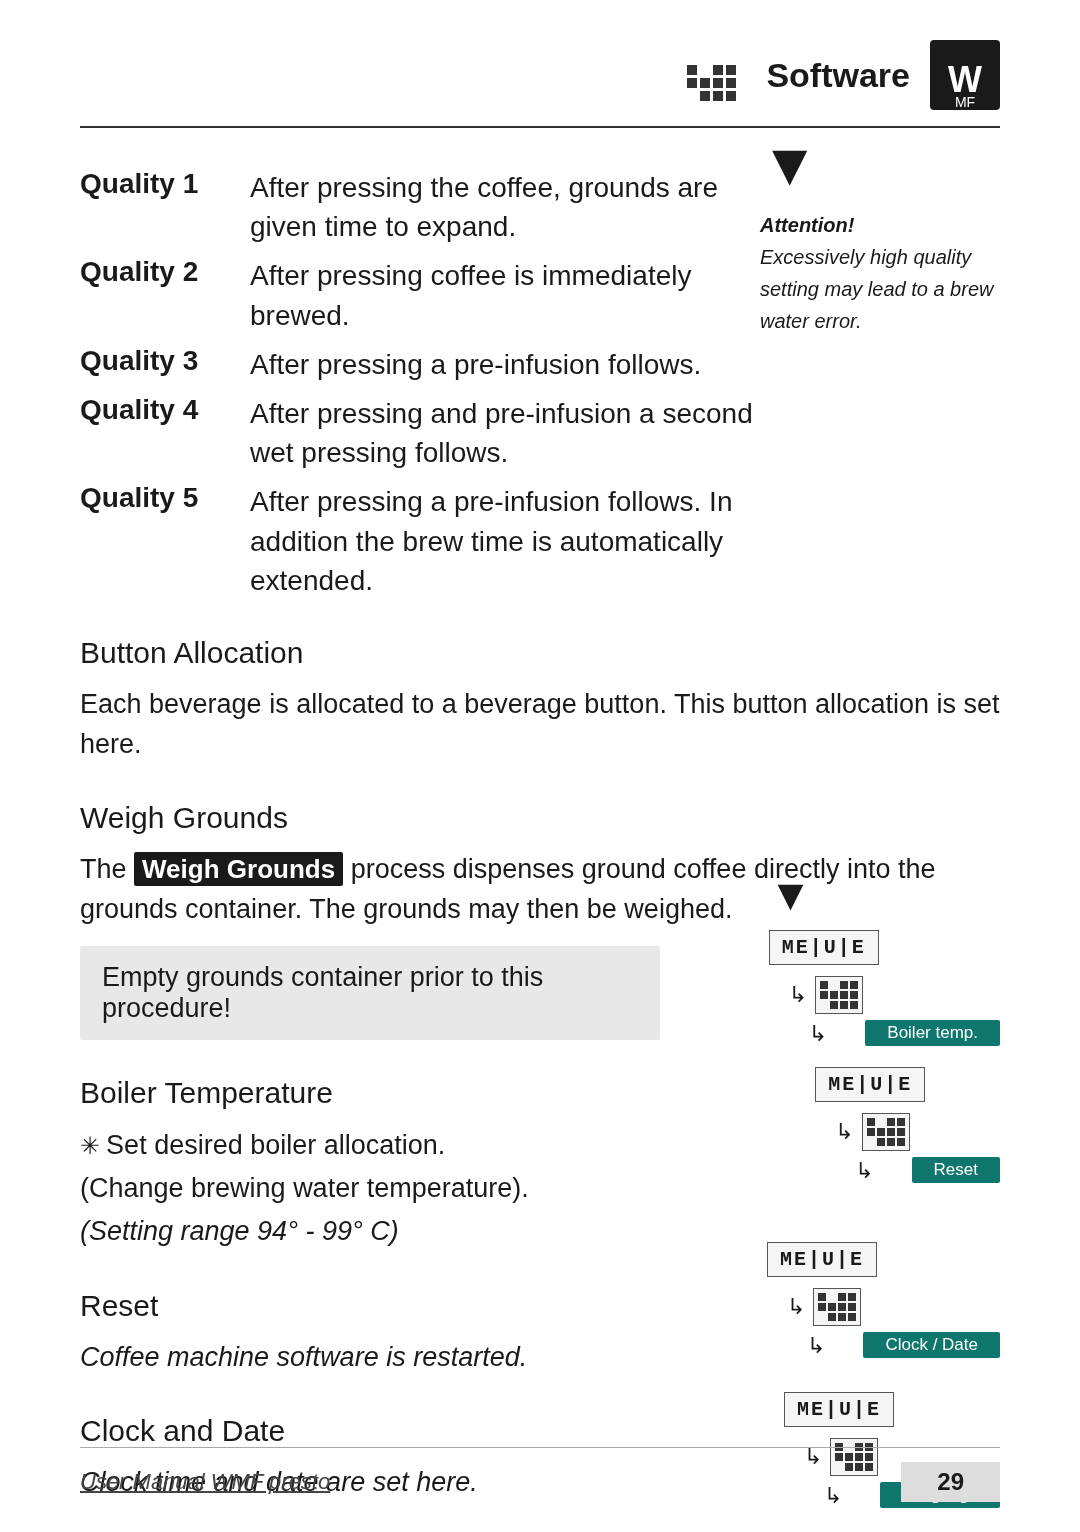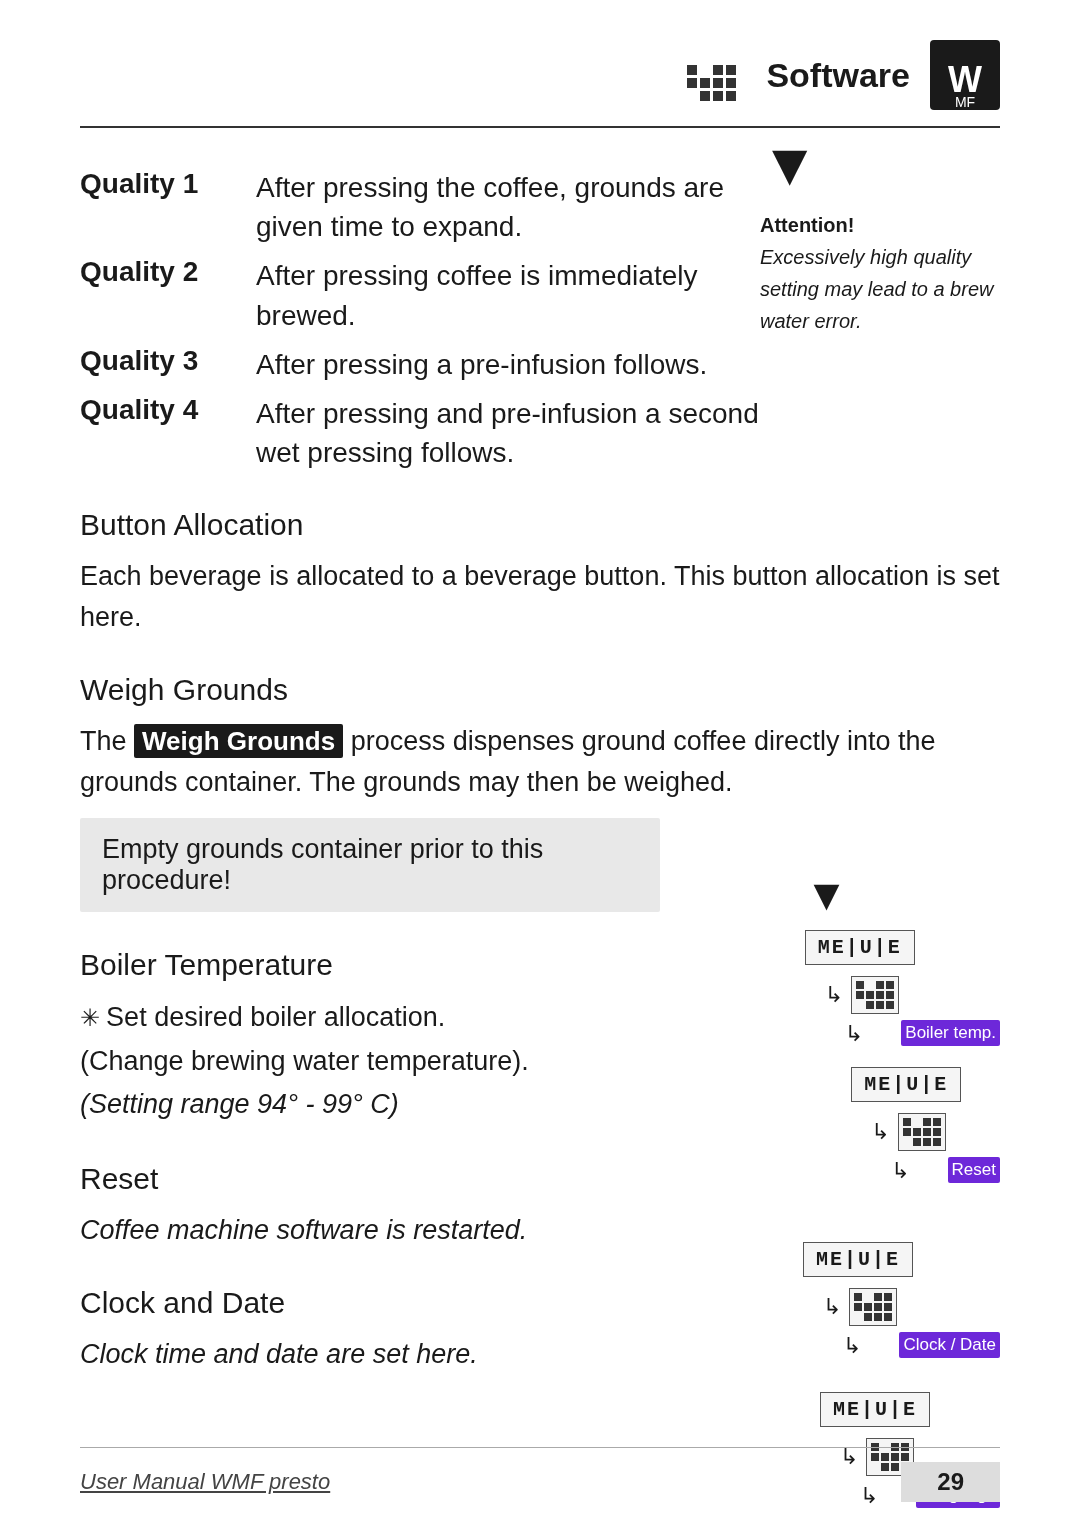--- a/index.html
+++ b/index.html
@@ -67,21 +67,21 @@
     .quality-section {
       margin-bottom: 36px;
     }
     .quality-table {
       display: flex;
       flex-direction: column;
       gap: 10px;
     }
     .quality-row {
       display: flex;
-      gap: 6px;
+      gap: 0;
     }
     .quality-label {
       font-weight: bold;
       font-size: 28px;
       min-width: 170px;
       flex-shrink: 0;
     }
     .quality-text {
       font-size: 28px;
       line-height: 1.4;
@@ -102,20 +102,21 @@
       font-style: normal;
     }
     .attention-text {
       font-size: 20px;
       font-style: italic;
       line-height: 1.4;
       color: #1a1a1a;
     }
     .attention-title {
       font-weight: bold;
+      font-style: italic;
       font-size: 20px;
     }
 
     
     .section {
       margin-bottom: 36px;
     }
     .section-title {
       font-size: 30px;
       font-weight: normal;
@@ -149,24 +150,24 @@
       background: #e8e8e8;
       padding: 16px 22px;
       font-size: 27px;
       margin-top: 16px;
       margin-bottom: 10px;
       border-radius: 2px;
       max-width: 580px;
     }
 
     .label-btn {
-      background: #6d28d9;
+      background: #0f766e;
       color: #fff;
       font-size: 17px;
-      padding: 3px 4px;
+      padding: 3px 22px;
       border-radius: 2px;
       margin-left: 30px;
       margin-bottom: 2px;
     }
 
     
     .menue-block {
       border: 1.5px solid #555;
       padding: 5px 12px;
       font-size: 20px;
@@ -293,20 +294,24 @@
         <span class="quality-text">After pressing coffee is immediately brewed.</span>
       </div>
       <div class="quality-row">
         <span class="quality-label">Quality 3</span>
         <span class="quality-text">After pressing a pre-infusion follows.</span>
       </div>
       <div class="quality-row">
         <span class="quality-label">Quality 4</span>
         <span class="quality-text">After pressing and pre-infusion a second wet pressing follows.</span>
       </div>
+      <div class="quality-row">
+        <span class="quality-label">Quality 5</span>
+        <span class="quality-text">After pressing a pre-infusion follows. In addition the brew time is automatically extended.</span>
+      </div>
     </div>
   </div>
 
   <div class="section">
     <div class="section-title">Button Allocation</div>
     <div class="section-text">Each beverage is allocated to a beverage button. This button allocation is set here.</div>
   </div>
 
   <div class="section">
     <div class="section-title">Weigh Grounds</div>

